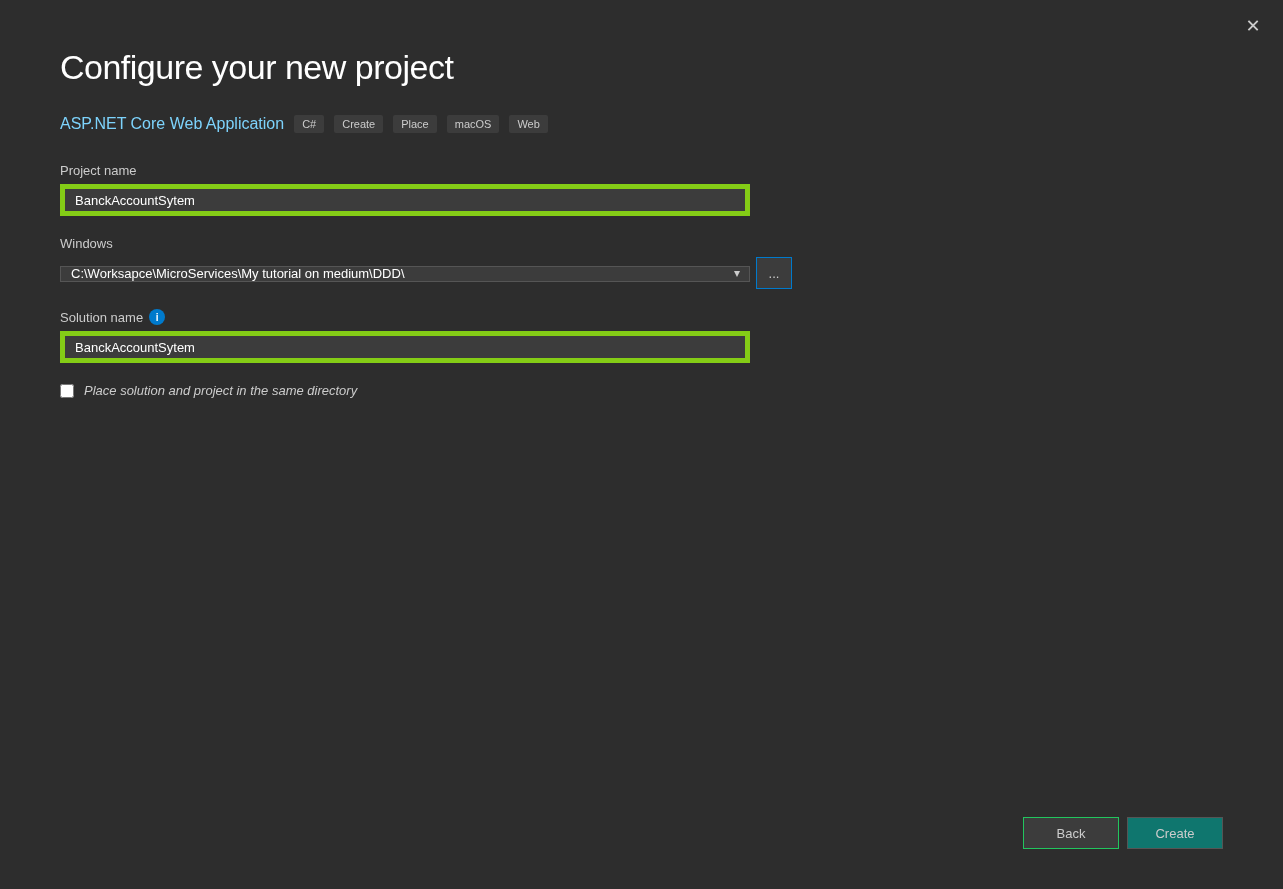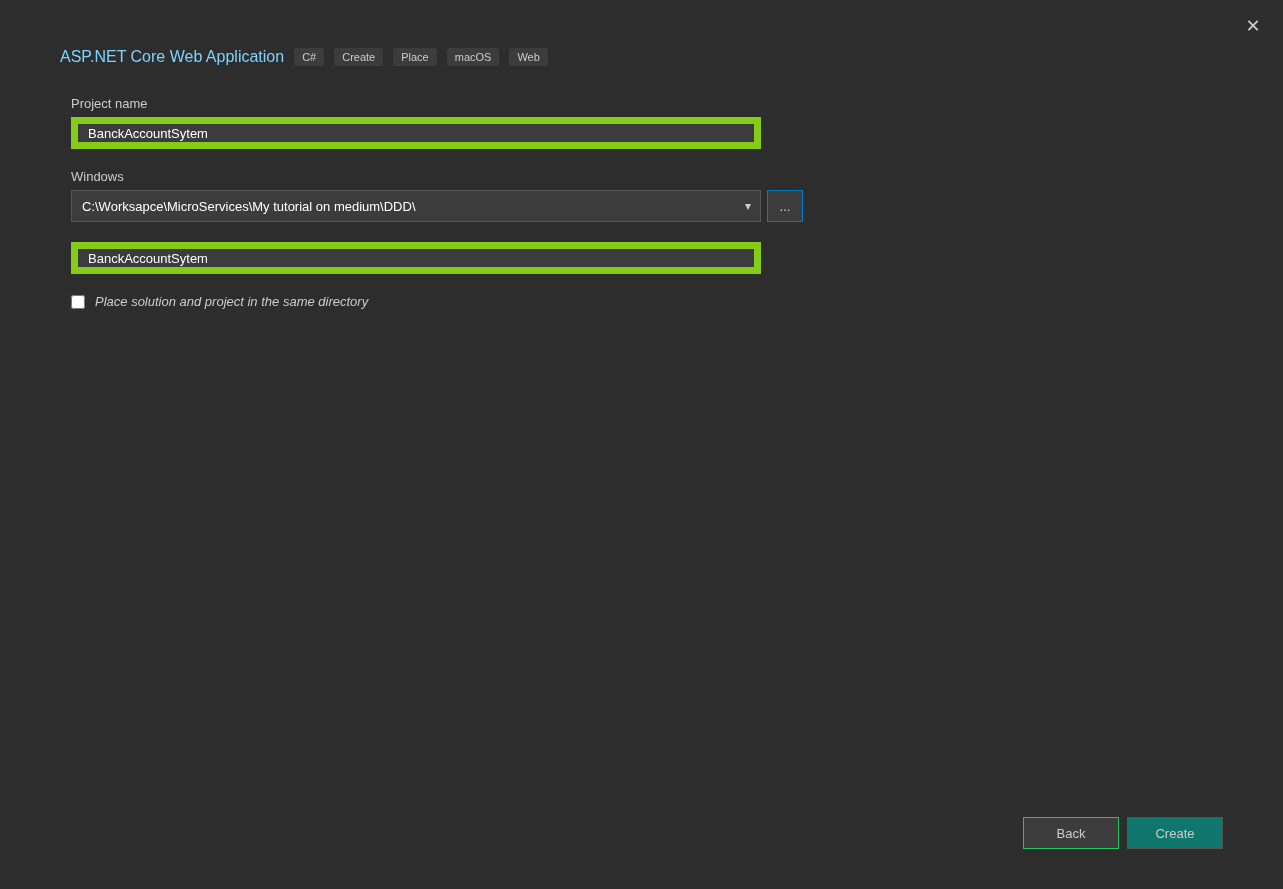--- a/index.html
+++ b/index.html
@@ -73,21 +73,20 @@
     .tag {
       background-color: #3c3c3c;
       color: #cccccc;
       font-size: 11px;
       padding: 3px 8px;
       border-radius: 2px;
     }
 
     .form-section {
       flex: 1;
-      margin-left: 11px;
     }
 
     .field-group {
       margin-bottom: 20px;
     }
 
     .field-label {
       font-size: 13px;
       color: #cccccc;
       margin-bottom: 6px;
@@ -108,37 +107,37 @@
       font-weight: bold;
       color: #ffffff;
       cursor: pointer;
       flex-shrink: 0;
     }
 
     .text-input {
       width: 690px;
       height: 32px;
       background-color: #3c3c3c;
-      border: 7px solid #84cc16;
+      border: 5px solid #84cc16;
       color: #ffffff;
       font-size: 13px;
       padding: 0 10px;
       outline: none;
       font-family: 'Segoe UI', sans-serif;
     }
 
     .location-row {
       display: flex;
       align-items: center;
       gap: 6px;
     }
 
     .location-input {
       width: 690px;
-      height: 32px;
+      height: 16px;
       background-color: #3c3c3c;
       border: 1px solid #555555;
       color: #ffffff;
       font-size: 13px;
       padding: 0 10px;
       outline: none;
       font-family: 'Segoe UI', sans-serif;
       appearance: none;
       -webkit-appearance: none;
     }
@@ -225,20 +224,21 @@
     }
   </style>
 </head>
 <body>
 
 <div class="window">
 
   <button class="close-btn">✕</button>
 
   <div class="content">
+    <h1 class="page-title">Configure your new project</h1>
 
     <div class="subtitle-row">
       <span class="subtitle-text">ASP.NET Core Web Application</span>
       <span class="tag">C#</span>
       <span class="tag">Create</span>
       <span class="tag">Place</span>
       <span class="tag">macOS</span>
       <span class="tag">Web</span>
     </div>
 
@@ -257,20 +257,24 @@
         </div>
         <div class="location-row">
           <div class="location-select-wrapper">
             <input type="text" class="location-input" value="C:\Worksapce\MicroServices\My tutorial on medium\DDD\" style="">
           </div>
           <button class="browse-btn">...</button>
         </div>
       </div>
 
       <div class="field-group">
+        <div class="field-label">
+          <span>Solution name</span>
+          <span class="info-icon">i</span>
+        </div>
         <input type="text" class="text-input" value="BanckAccountSytem" style="">
       </div>
 
       <div class="checkbox-row">
         <input type="checkbox" class="checkbox-input" id="same-dir-cb" style="">
         <label class="checkbox-label" for="same-dir-cb">Place solution and project in the same directory</label>
       </div>
 
     </div>
 

